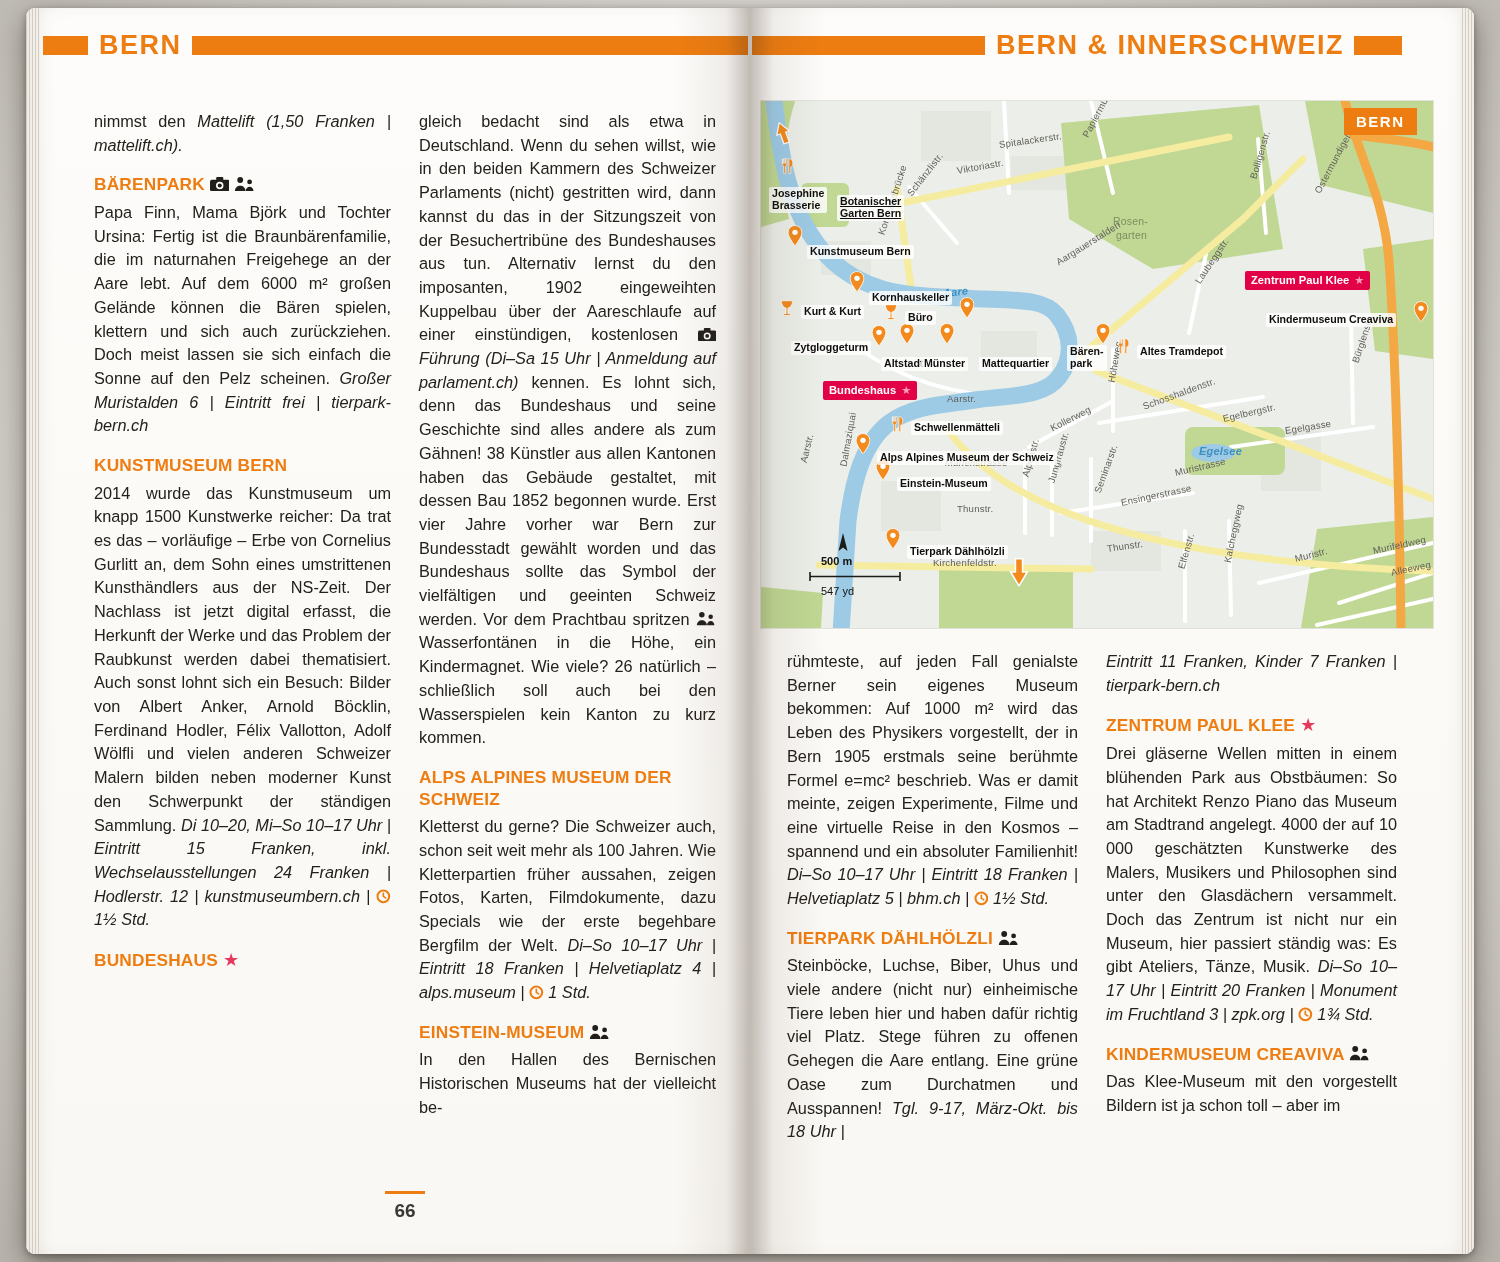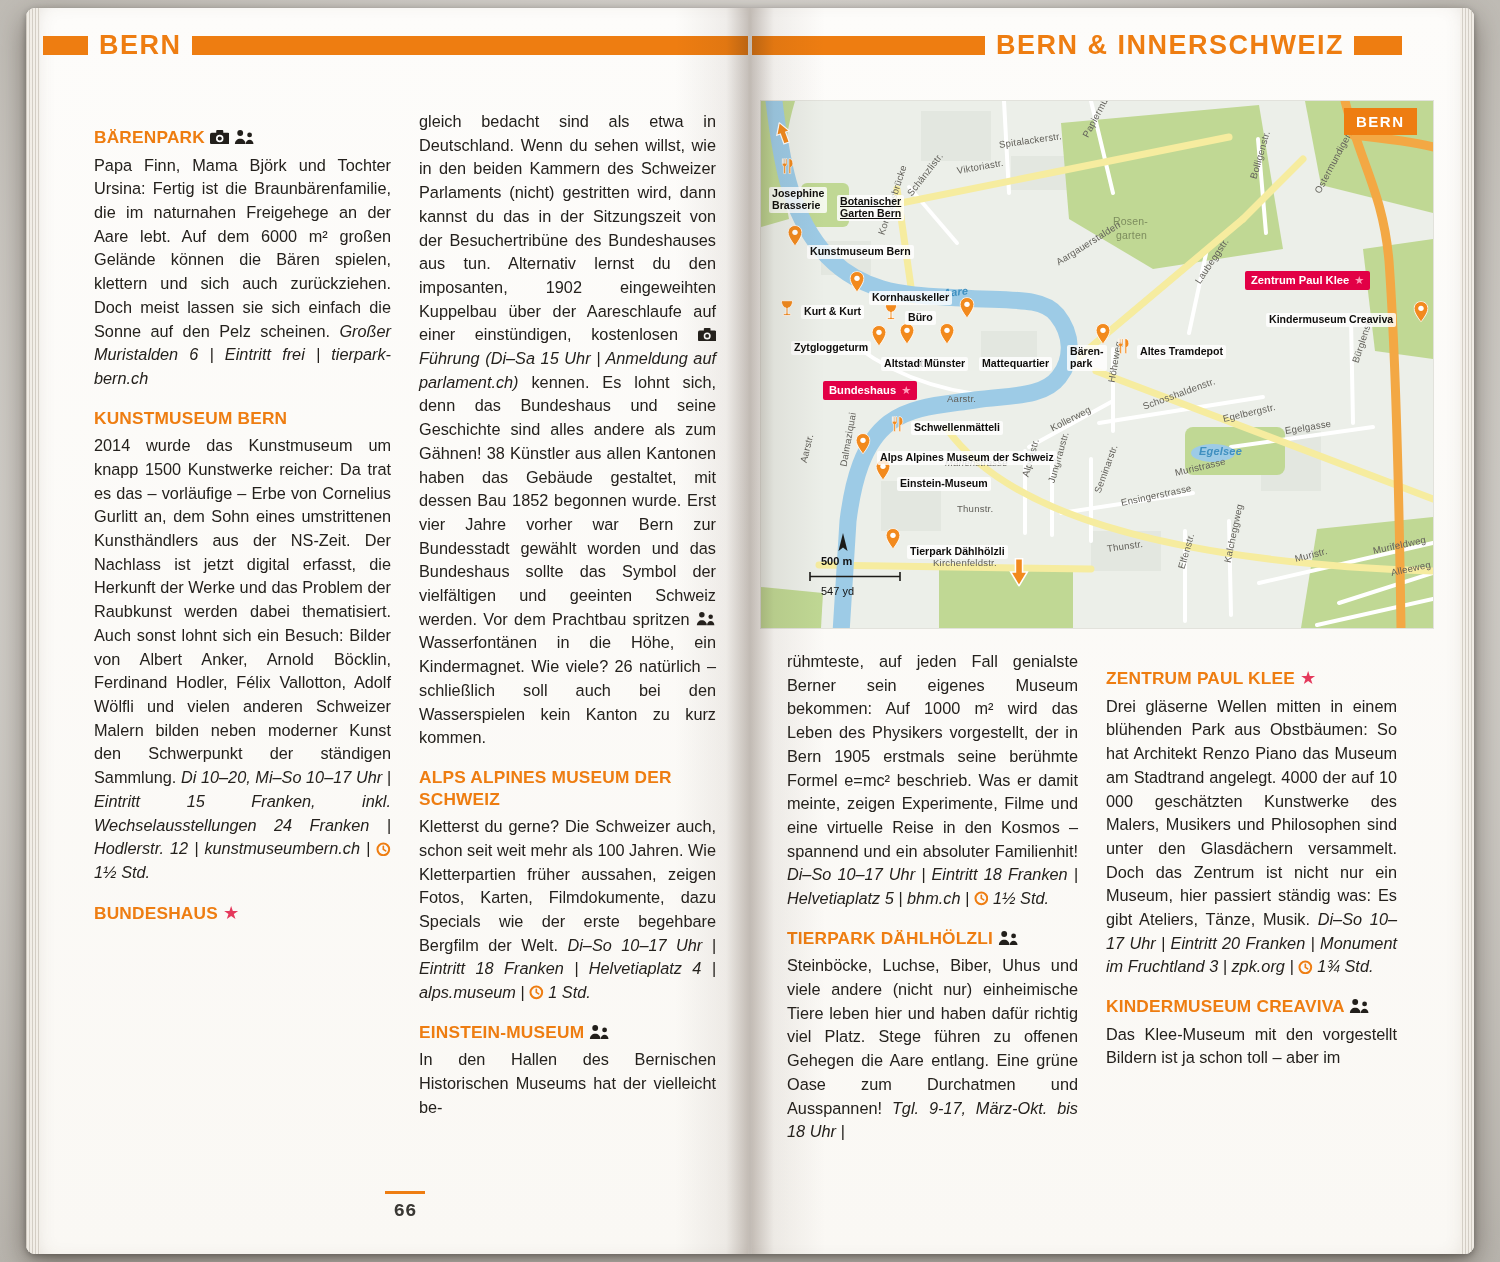--- a/index.html
+++ b/index.html
@@ -43,21 +43,21 @@
   .sec-heading .ic{color:#221f1b;}
   .ic{height:.82em;width:auto;vertical-align:-1px;display:inline-block;}
   .ic-clock{color:#ee7d11;vertical-align:-2px;height:.9em;}
   .seg-star{color:#e5395c;font-size:1.05em;}
 
   
   .page-footer{position:absolute;bottom:32px;text-align:center;}
   .pf-left{left:68px;width:622px;}
   .pf-right{left:35px;width:610px;}
   .footer-rule{width:40px;height:3px;background:#ee7d11;margin:0 auto 6px auto;}
-  .page-number{font-weight:bold;font-size:19px;color:#3a3834;font-family:Liberation Mono, monospace;}
+  .page-number{font-weight:bold;font-size:19px;color:#3a3834;}
 
   
   .map{position:absolute;left:8px;top:92px;width:672px;height:527px;border:1px solid #e2e2dc;background:#ecefe9;overflow:hidden;}
   .map-base{position:absolute;left:0;top:0;width:672px;height:527px;}
   .map-overlay{position:absolute;left:0;top:0;right:0;bottom:0;}
   .map-marker{position:absolute;transform:translate(-50%,-55%);z-index:2;}
   .map-marker svg{display:block;}
   .mk-pin{transform:translate(-50%,-85%);}
   .mk-arrow-down{transform:translate(-50%,-12%);}
   .mk-arrow-up{transform:translate(-50%,-50%) rotate(160deg);}
@@ -82,20 +82,21 @@
   <div class="book">
 
     <div class="page page-left">
       <div class="page-header ph-left">
         <span class="hbar hbar-small"></span>
         <span class="header-title">BERN</span>
         <span class="hbar hbar-fill"></span>
       </div>
       <div class="cols cols-left">
         <div class="col">
+            <p class="body-para"><span>nimmst den </span><span class="seg-i">Mattelift (1,50 Franken | mattelift.ch).</span></p>
             <h3 class="sec-heading"><span>BÄRENPARK </span><svg class="ic" viewBox="0 0 22 16" fill="currentColor">
                 <rect x="0" y="3" width="22" height="13" rx="2"></rect>
                 <rect x="7" y="0" width="8" height="4" rx="1"></rect>
                 <circle cx="11" cy="9.5" r="4.2" fill="#fff"></circle>
                 <circle cx="11" cy="9.5" r="2.3"></circle>
               </svg><span> </span><svg class="ic" viewBox="0 0 24 16" fill="currentColor">
                 <circle cx="7" cy="3.4" r="3.3"></circle>
                 <path d="M1,16 C1,12.2 3.7,9.8 7,9.8 s6,2.4 6,6.2 Z"></path>
                 <circle cx="17.6" cy="5.6" r="2.7"></circle>
                 <path d="M13.2,16 c0-3.1 2-5.1 4.4-5.1 s4.4,2 4.4,5.1 Z"></path>
@@ -402,20 +403,21 @@
               </svg><span class="seg-i"> 1½ Std.</span></p>
             <h3 class="sec-heading"><span>TIERPARK DÄHLHÖLZLI </span><svg class="ic" viewBox="0 0 24 16" fill="currentColor">
                 <circle cx="7" cy="3.4" r="3.3"></circle>
                 <path d="M1,16 C1,12.2 3.7,9.8 7,9.8 s6,2.4 6,6.2 Z"></path>
                 <circle cx="17.6" cy="5.6" r="2.7"></circle>
                 <path d="M13.2,16 c0-3.1 2-5.1 4.4-5.1 s4.4,2 4.4,5.1 Z"></path>
               </svg></h3>
             <p class="body-para"><span>Steinböcke, Luchse, Biber, Uhus und viele andere (nicht nur) einheimische Tiere leben hier und haben dafür richtig viel Platz. Stege führen zu offenen Gehegen die Aare entlang. Eine grüne Oase zum Durchatmen und Ausspannen! </span><span class="seg-i">Tgl. 9-17, März-Okt. bis 18 Uhr |</span></p>
           </div>
         <div class="col">
+            <p class="body-para"><span class="seg-i">Eintritt 11 Franken, Kinder 7 Franken | tierpark-bern.ch</span></p>
             <h3 class="sec-heading"><span>ZENTRUM PAUL KLEE </span><span class="seg-star">★</span></h3>
             <p class="body-para"><span>Drei gläserne Wellen mitten in einem blühenden Park aus Obstbäumen: So hat Architekt Renzo Piano das Museum am Stadtrand angelegt. 4000 der auf 10 000 geschätzten Kunstwerke des Malers, Musikers und Philosophen sind unter den Glasdächern versammelt. Doch das Zentrum ist nicht nur ein Museum, hier passiert ständig was: Es gibt Ateliers, Tänze, Musik. </span><span class="seg-i">Di–So 10–17 Uhr | Eintritt 20 Franken | Monument im Fruchtland 3 | zpk.org | </span><svg class="ic ic-clock" viewBox="0 0 16 16">
                 <circle cx="8" cy="8" r="6.4" fill="none" stroke="currentColor" stroke-width="2.2"></circle>
                 <path d="M8,4.6 V8 L10.6,9.7" fill="none" stroke="currentColor" stroke-width="1.8" stroke-linecap="round"></path>
               </svg><span class="seg-i"> 1¾ Std.</span></p>
             <h3 class="sec-heading"><span>KINDERMUSEUM CREAVIVA </span><svg class="ic" viewBox="0 0 24 16" fill="currentColor">
                 <circle cx="7" cy="3.4" r="3.3"></circle>
                 <path d="M1,16 C1,12.2 3.7,9.8 7,9.8 s6,2.4 6,6.2 Z"></path>
                 <circle cx="17.6" cy="5.6" r="2.7"></circle>
                 <path d="M13.2,16 c0-3.1 2-5.1 4.4-5.1 s4.4,2 4.4,5.1 Z"></path>

